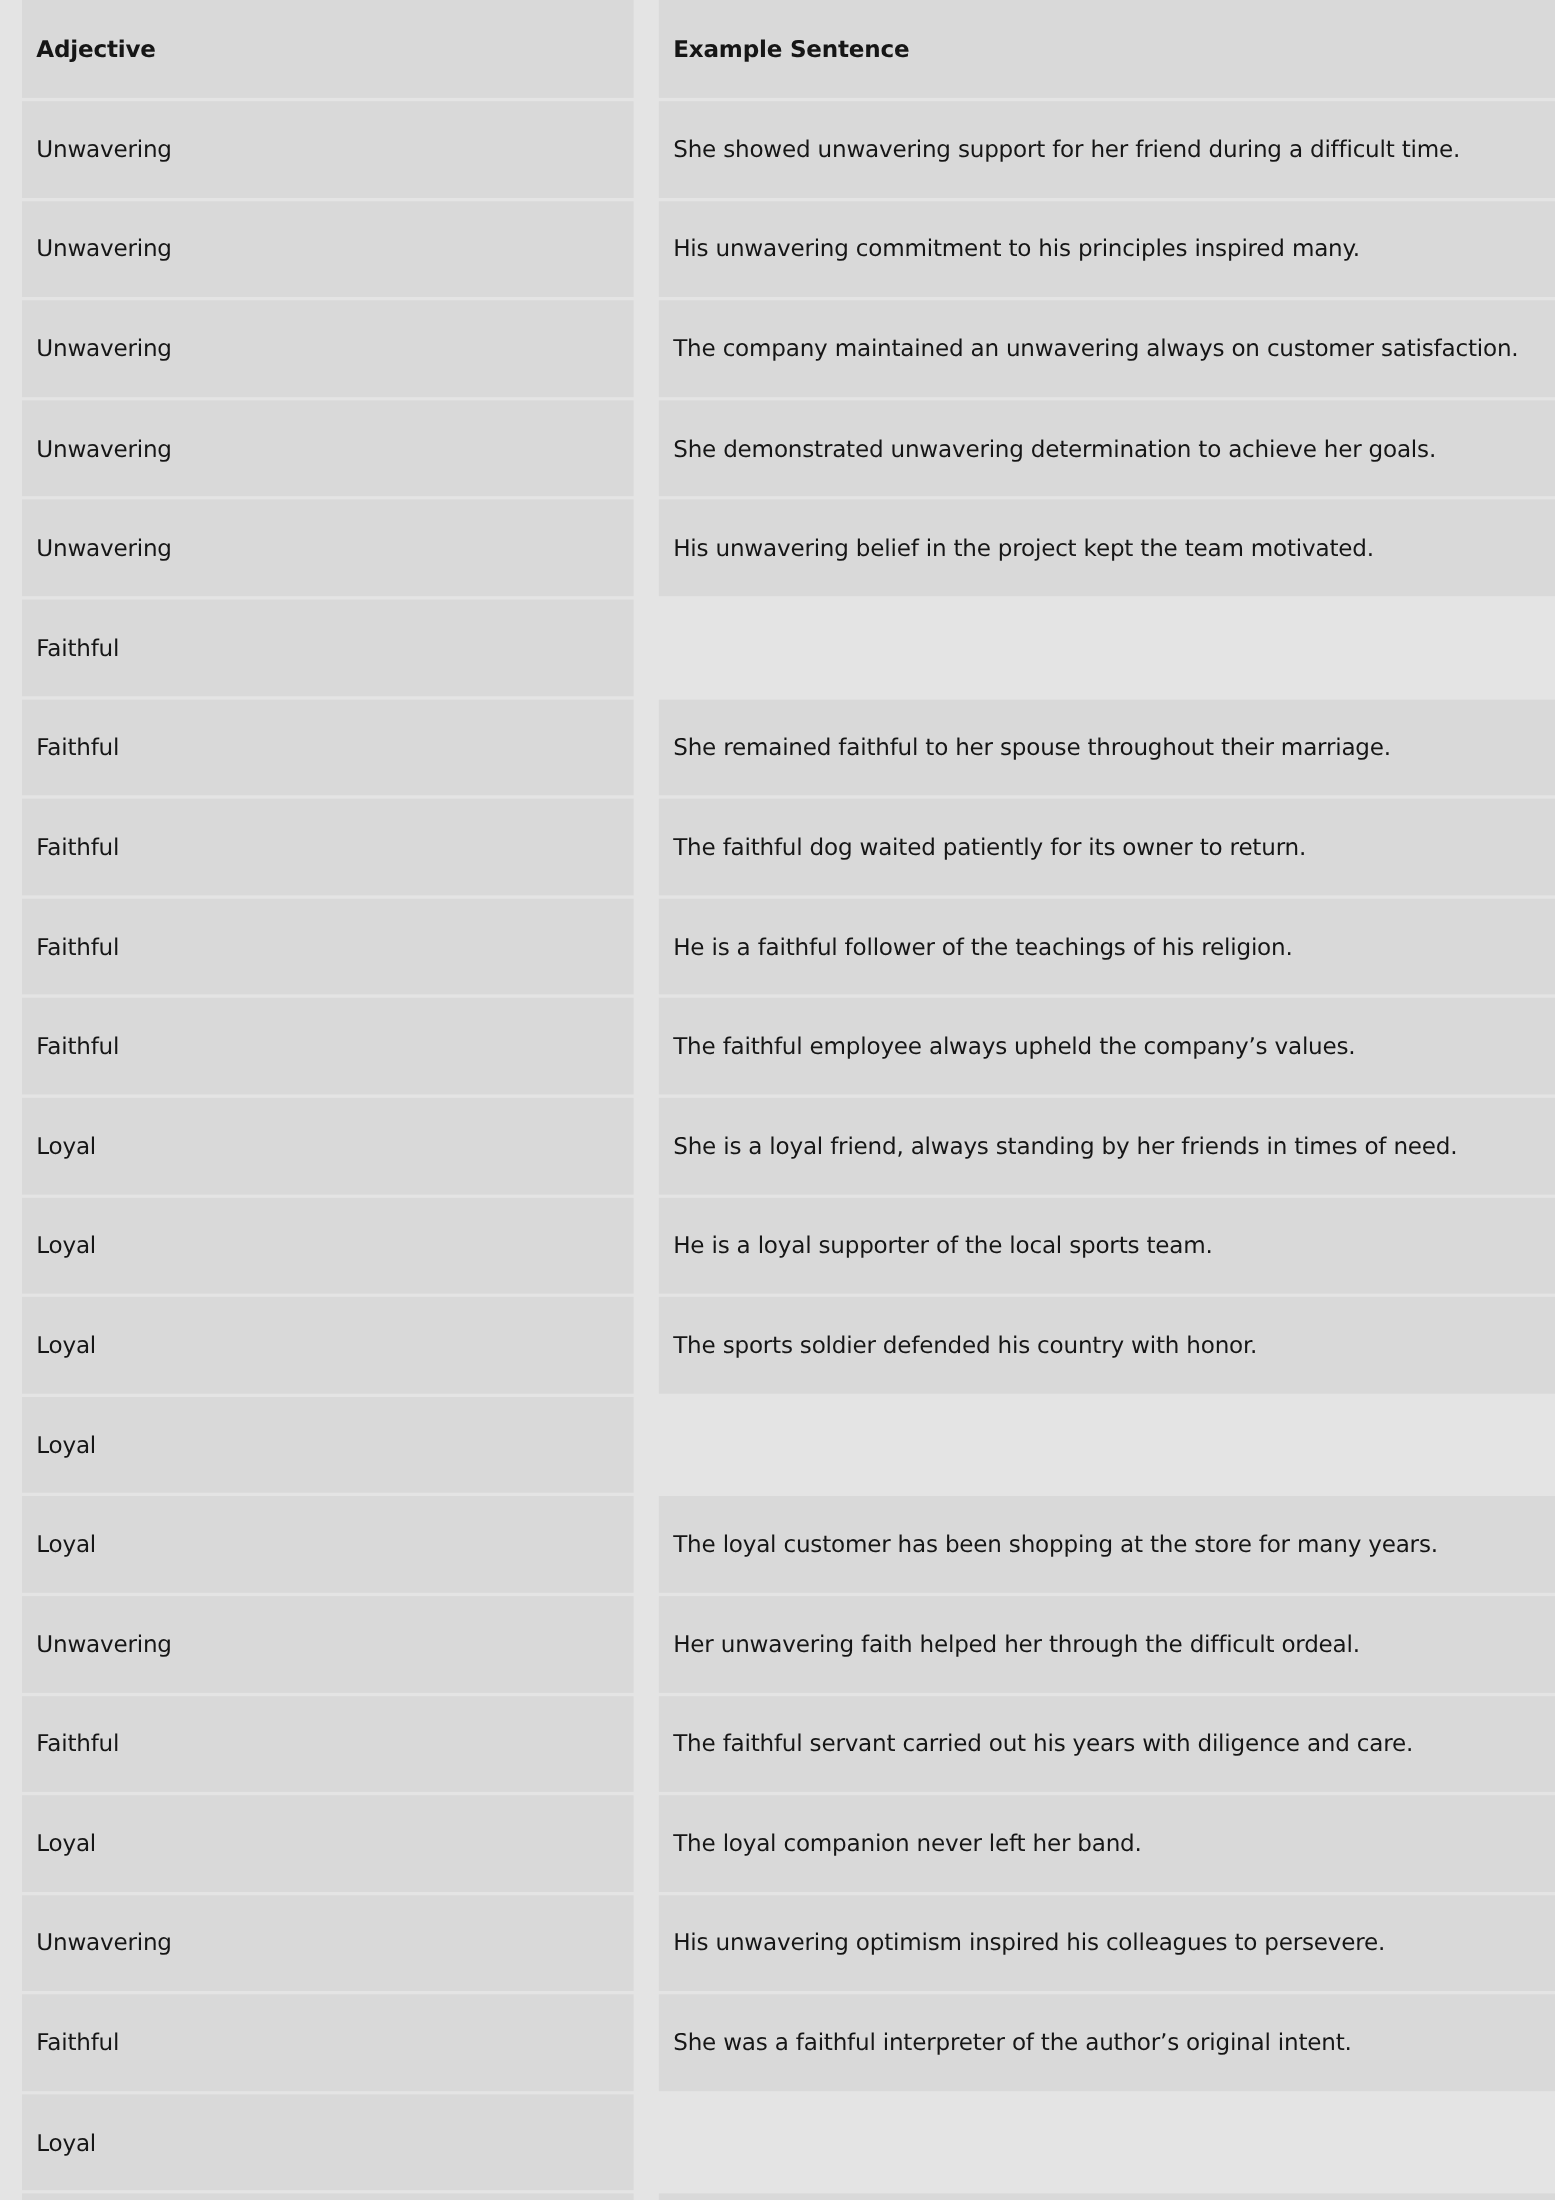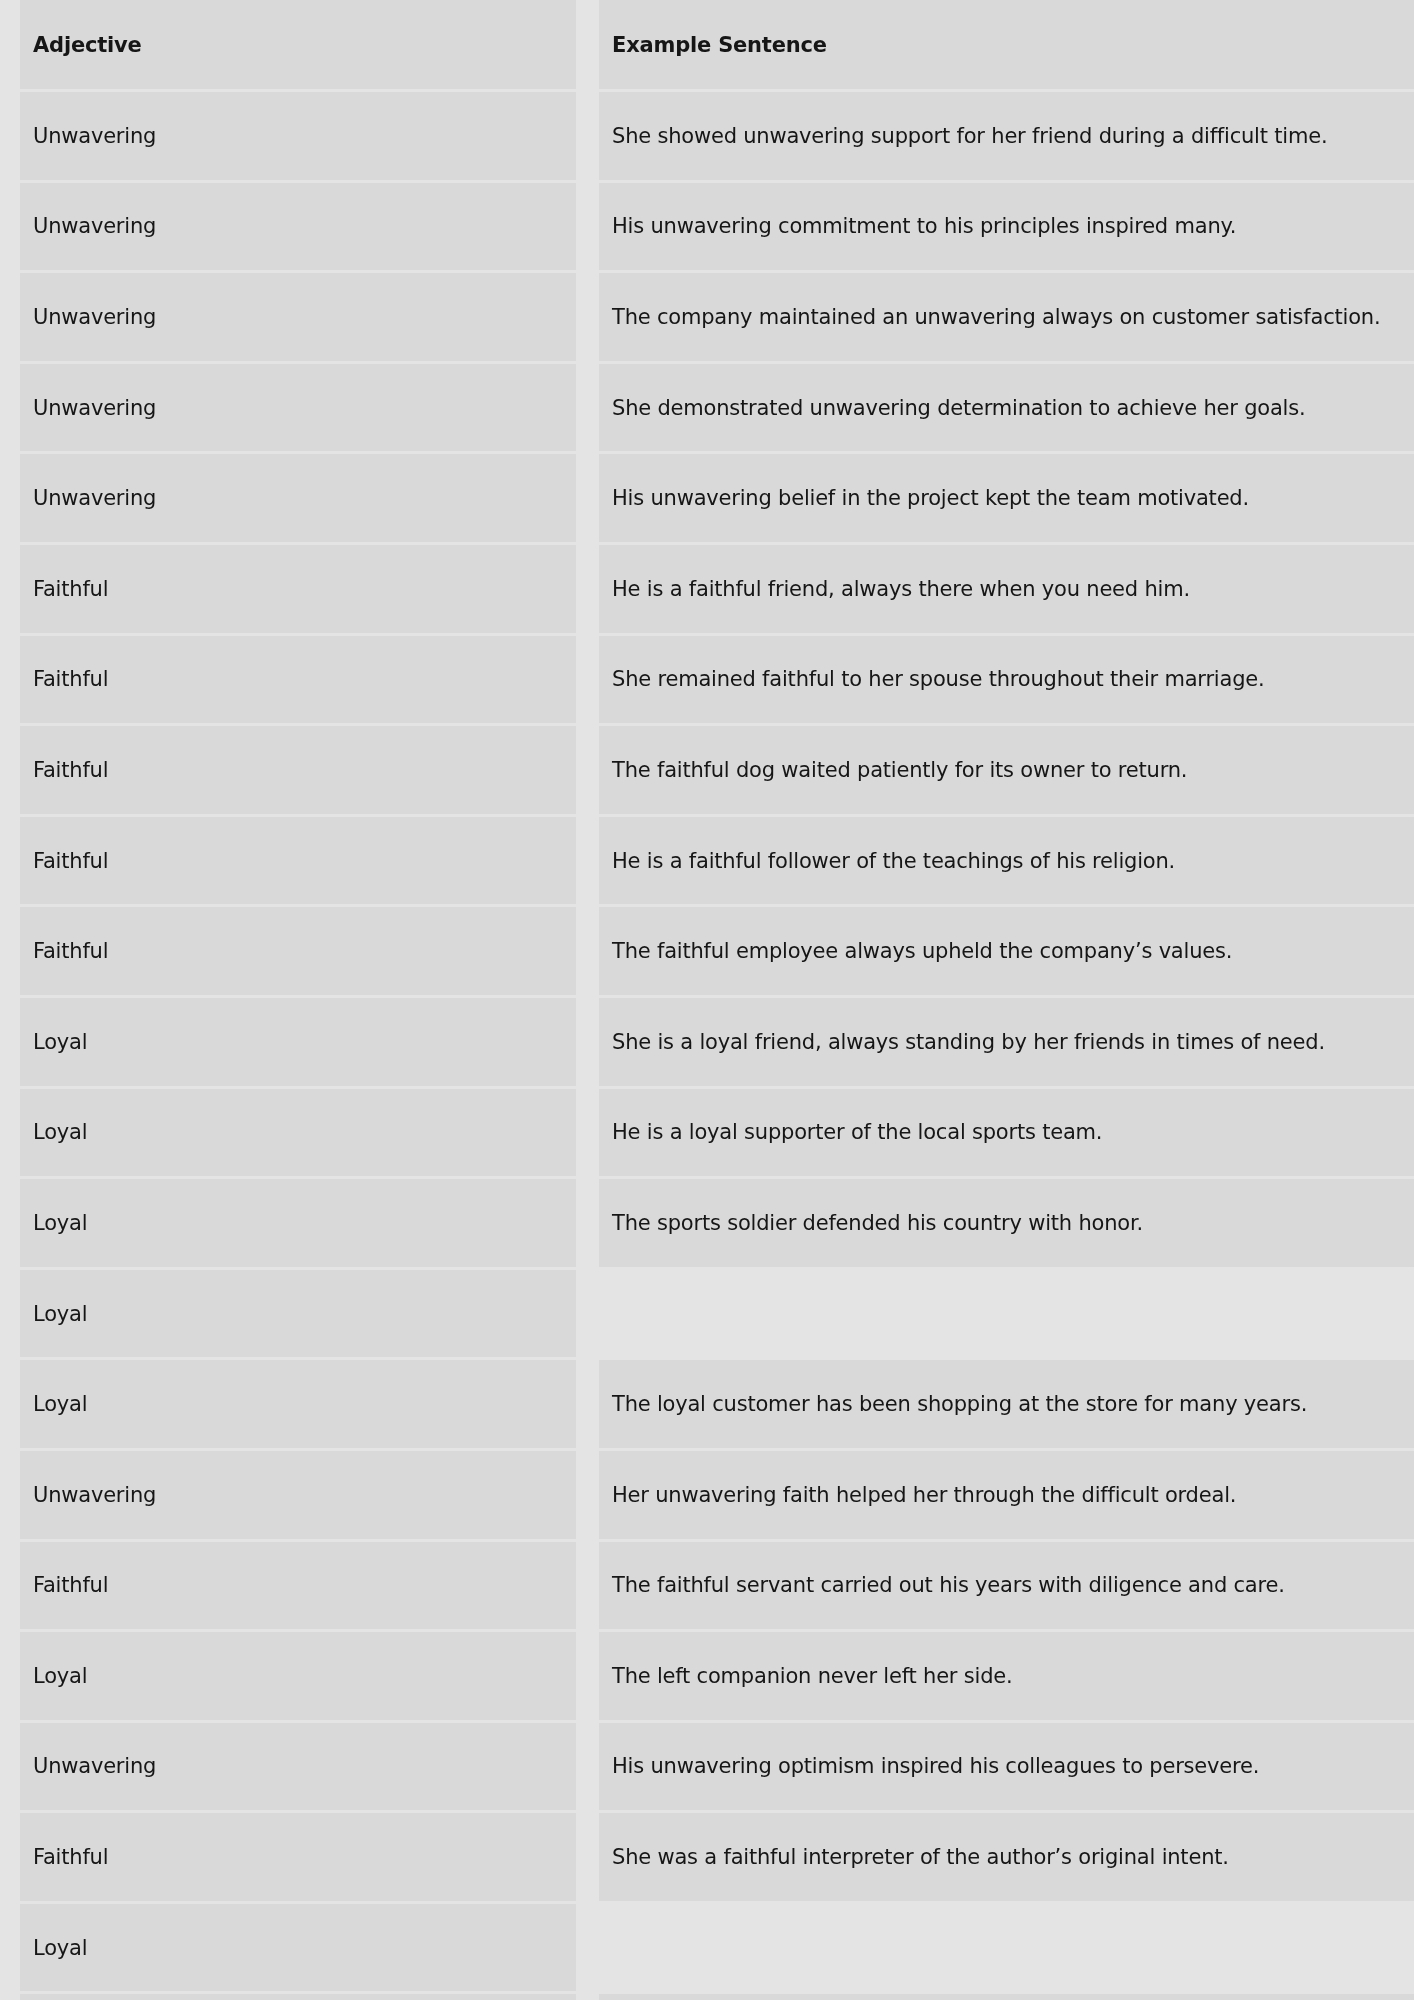--- a/index.html
+++ b/index.html
@@ -112,23 +112,20 @@
     </div>
     <div class="cell col-sentence">
       <span class="txt">His unwavering belief in the project kept the team motivated.</span>
     </div>
   </div>
 
   <div class="row">
     <div class="cell col-adjective">
       <span class="txt">Faithful</span>
     </div>
-    <div class="cell col-sentence">
-      <span class="txt">He is a faithful friend, always there when you need him.</span>
-    </div>
   </div>
 
   <div class="row">
     <div class="cell col-adjective">
       <span class="txt">Faithful</span>
     </div>
     <div class="cell col-sentence">
       <span class="txt">She remained faithful to her spouse throughout their marriage.</span>
     </div>
   </div>
@@ -218,21 +215,21 @@
     <div class="cell col-sentence">
       <span class="txt">The faithful servant carried out his years with diligence and care.</span>
     </div>
   </div>
 
   <div class="row">
     <div class="cell col-adjective">
       <span class="txt">Loyal</span>
     </div>
     <div class="cell col-sentence">
-      <span class="txt">The left companion never left her side.</span>
+      <span class="txt">The loyal companion never left her band.</span>
     </div>
   </div>
 
   <div class="row">
     <div class="cell col-adjective">
       <span class="txt">Unwavering</span>
     </div>
     <div class="cell col-sentence">
       <span class="txt">His unwavering optimism inspired his colleagues to persevere.</span>
     </div>

